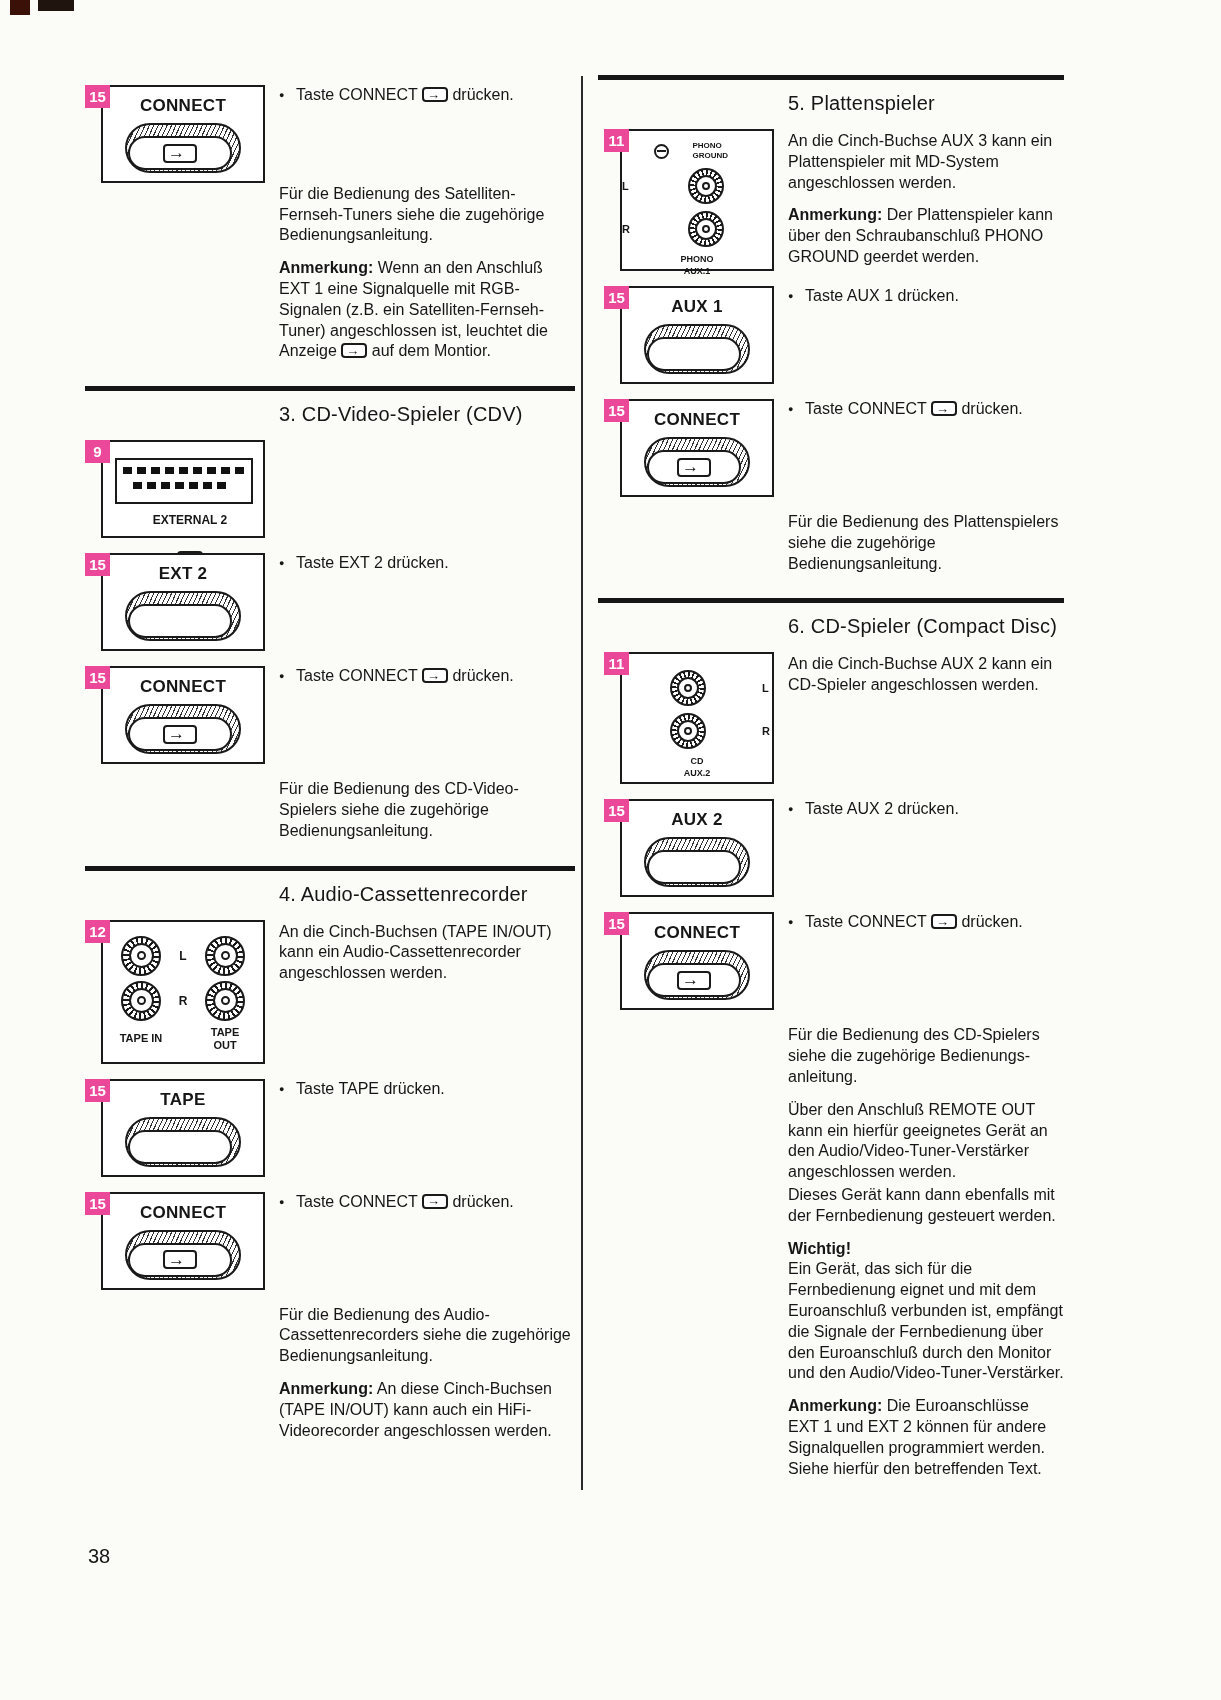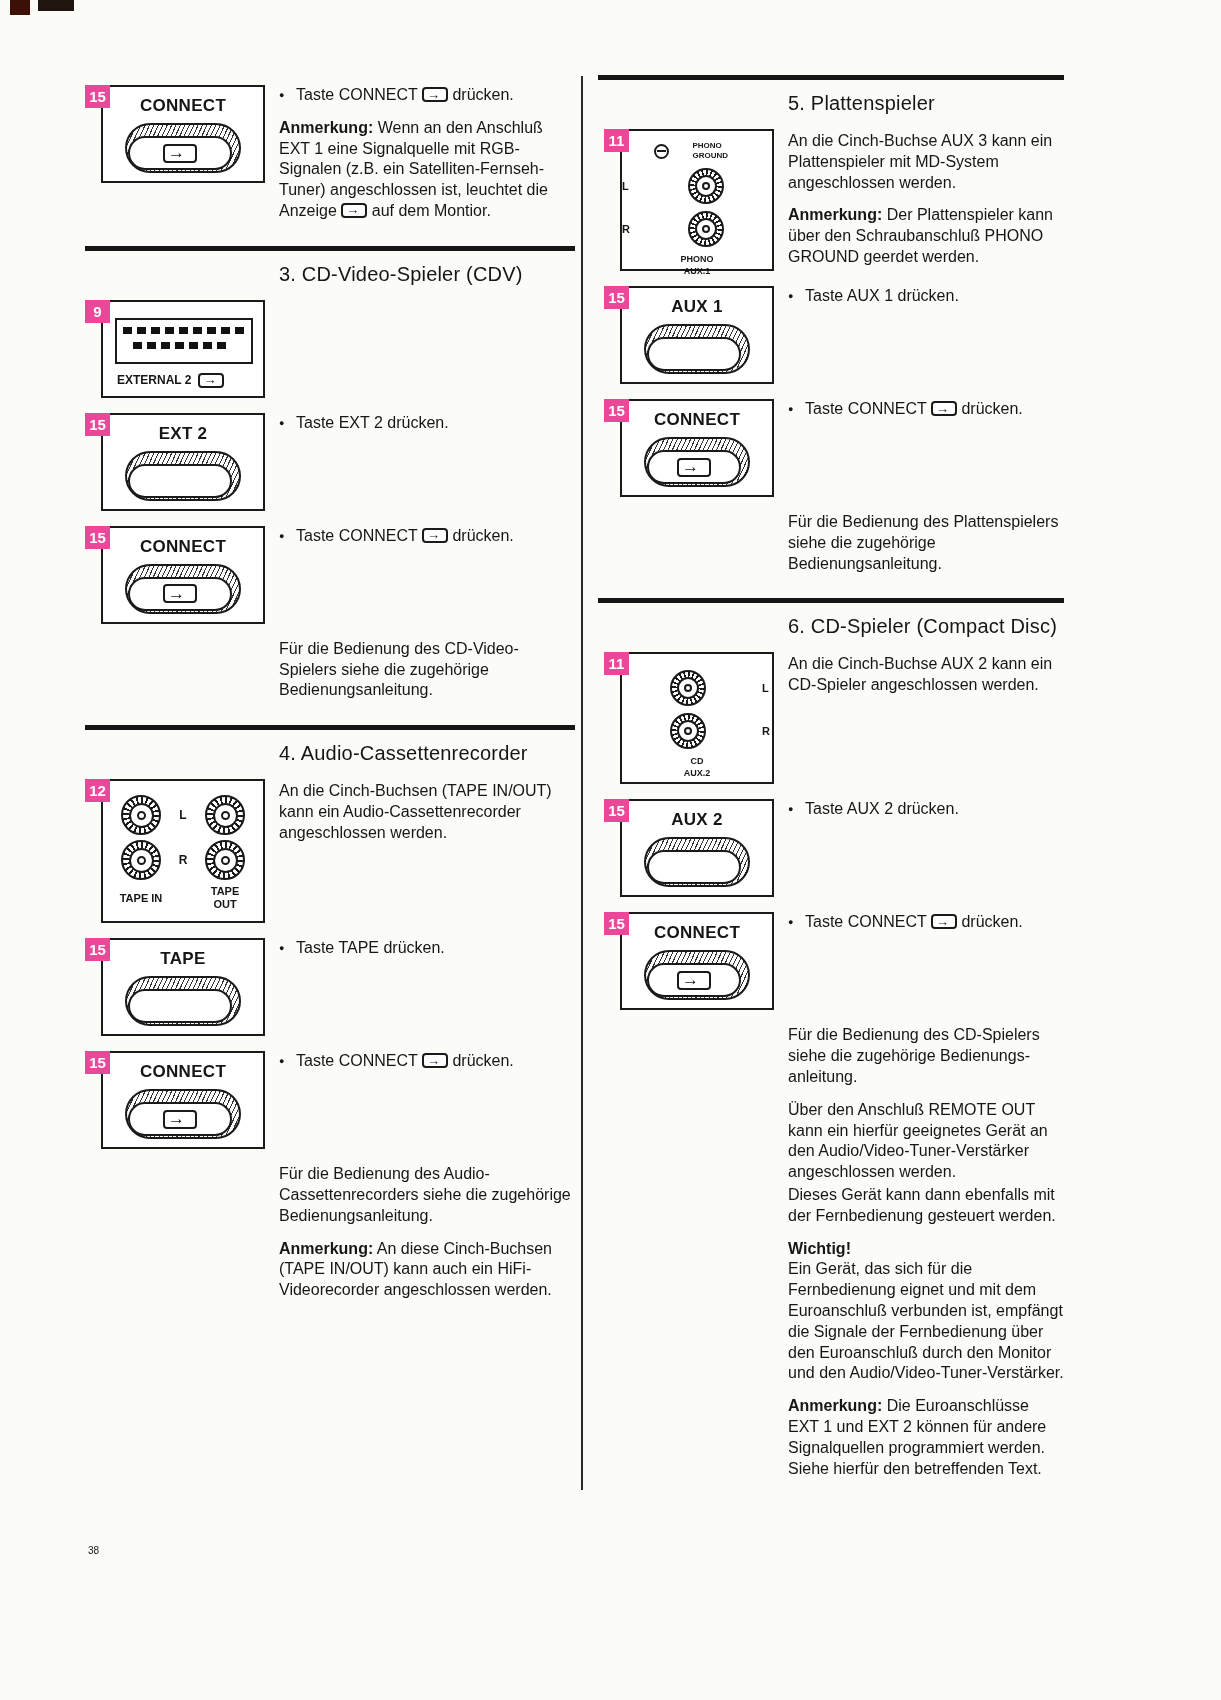--- a/index.html
+++ b/index.html
@@ -6,21 +6,21 @@
   html,body { background:#e9e9e5; }
   .page {
     position:relative; width:1221px; height:1700px; background:#fbfbf8;
     font-family:"Liberation Sans","DejaVu Sans",sans-serif; color:#161616;
     overflow:hidden; margin:0 auto;
   }
   .v-divider { position:absolute; left:581px; top:76px; width:2px; height:1414px; background:#2a2a2a; }
   .scan-mark { position:absolute; }
   .m1 { left:10px; top:0; width:20px; height:15px; background:#3a1007; }
   .m2 { left:38px; top:0; width:36px; height:11px; background:#20150e; }
-  .page-num { position:absolute; left:88px; top:1545px; font-size:10px; }
+  .page-num { position:absolute; left:88px; top:1545px; font-size:20px; }
 
   .col { position:absolute; }
   .col-left  { left:85px;  top:85px; width:490px; }
   .col-right { left:598px; top:75px; width:466px; }
 
   .rule { height:5px; background:#161616; margin:24px 0 10px; }
   .rule.first { margin-top:0; margin-bottom:8px; }
 
   .heading { font-size:20px; font-weight:400; letter-spacing:0.2px; margin:12px 0 14px 194px; white-space:nowrap; }
   .col-right .heading { margin-left:190px; }
@@ -71,21 +71,21 @@
   .para.mt0 { margin-top:2px; }
   .para.below-box { margin-top:78px; }
   .para b { font-weight:bold; }
   .indent { margin-left:194px; }
   .col-right .indent { margin-left:190px; }
   .tight { margin-top:2px; }
 
   .scart { margin:16px 10px 0 12px; height:46px; border:2px solid #1a1a1a; padding:7px 6px 0; }
   .pin-row { height:7px; background:repeating-linear-gradient(90deg,#111 0 9px,transparent 9px 14px); }
   .pin-row.r2 { margin-top:8px; margin-left:10px; margin-right:16px; }
-  .scart-label { margin:9px 0 0 14px; font-size:12px; font-weight:bold; display:flex; align-items:center; gap:7px; }
+  .scart-label { margin:9px 0 0 14px; font-size:12px; font-weight:bold; display:flex; align-items:center; gap:24px;flex-direction:column; }
 
   .tape-grid { display:grid; grid-template-columns:60px 24px 60px; justify-content:center; align-items:center; row-gap:5px; margin-top:14px; text-align:center; }
   .chan { font-size:12px; font-weight:bold; }
   .jack {
     width:40px; height:40px; border-radius:50%; border:2px solid #1a1a1a;
     background:repeating-conic-gradient(#1a1a1a 0 7deg,#fff 7deg 18deg);
     display:inline-flex; align-items:center; justify-content:center; margin:0 auto; flex:none;
   }
   .jack-mid { width:25px; height:25px; border-radius:50%; border:2px solid #1a1a1a; background:#fff; display:flex; align-items:center; justify-content:center; }
   .jack-hole { width:9px; height:9px; border-radius:50%; border:2px solid #1a1a1a; background:#fff; }
@@ -130,20 +130,21 @@
           </div>
         </div>
       </div>
       <div class="text-cell">
         <div class="bullet-line">
           <span class="dot">●</span>
           <span class="bt"><span>Taste CONNECT</span> <span class="ext-icon sm">
                 <span class="arrow">→</span>
               </span> <span>drücken.</span></span>
         </div>
+        <p class="para below-box">Für die Bedienung des Satelliten-Fernseh-Tuners siehe die zugehörige Bedienungsanleitung.</p>
         <p class="para"><b>Anmerkung:</b> <span>Wenn an den Anschluß EXT 1 eine Signalquelle mit RGB-Signalen (z.B. ein Satelliten-Fernseh-Tuner) angeschlossen ist, leuchtet die Anzeige</span> <span class="ext-icon sm">
               <span class="arrow">→</span>
             </span> <span>auf dem Montior.</span></p>
       </div>
     </div>
 
     <div class="rule"></div>
     <h2 class="heading">3. CD-Video-Spieler (CDV)</h2>
 
     <div class="row">

